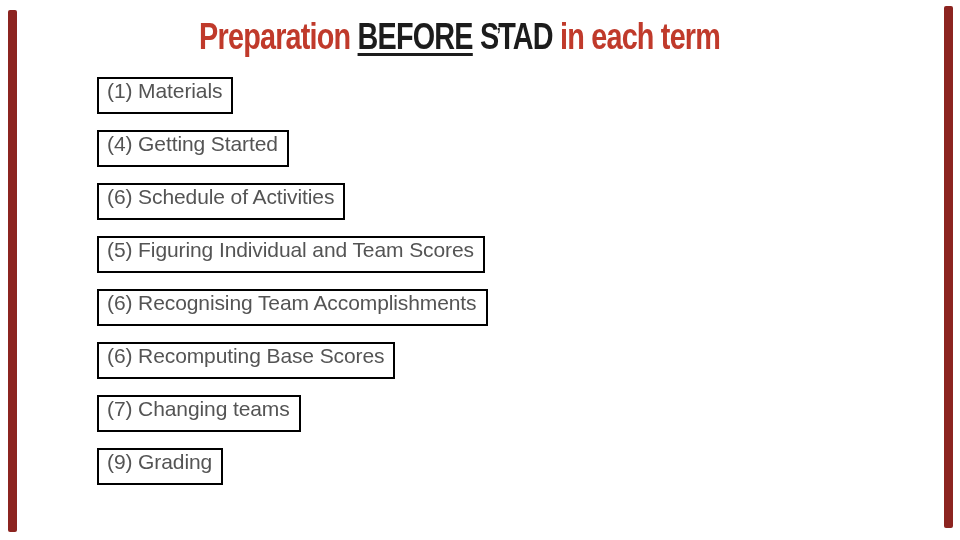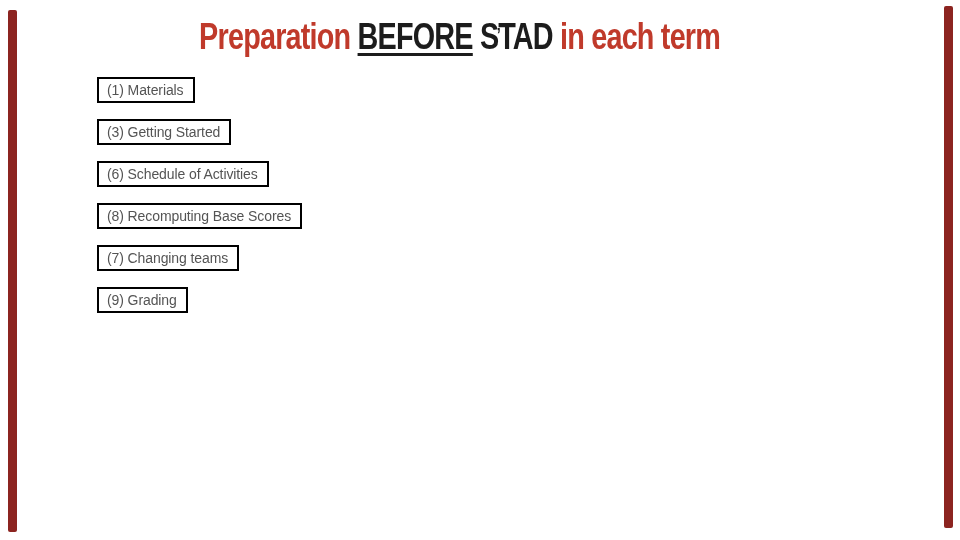--- a/index.html
+++ b/index.html
@@ -64,42 +64,44 @@
 
   .list {
     position: absolute;
     left: 97px; top: 77px;
   }
   .box {
     width: fit-content;
     border: 2px solid var(--box-border);
     color: var(--box-text);
     background: var(--background);
-    font-size: 14px;
+    font-size: 21px;
     line-height: 19px;
     letter-spacing: -0.1px;
-    padding: 2px 9px 1px 8px;
+    padding: 2px 9px 12px 8px;
     margin-bottom: 16px;
     white-space: nowrap;
   }
 </style>
 </head>
 <body>
 
 <div class="slide">
 
   <div class="side-bar left"></div>
   <div class="side-bar right"></div>
 
   <h1 class="title-wrap">
     <span class="title"><span class="t-red">Preparation </span><span class="t-black t-underline">BEFORE</span><span class="t-black"> S</span><span class="t-black t-accent">’</span><span class="t-black">TAD</span><span class="t-red"> in each term</span></span>
   </h1>
 
   <div class="list">
     <div class="box">(1) Materials</div>
-    <div class="box">(3) Getting Started</div>
+    <div class="box">(4) Getting Started</div>
     <div class="box">(6) Schedule of Activities</div>
-    <div class="box">(8) Recomputing Base Scores</div>
+    <div class="box">(5) Figuring Individual and Team Scores</div>
+    <div class="box">(6) Recognising Team Accomplishments</div>
+    <div class="box">(6) Recomputing Base Scores</div>
     <div class="box">(7) Changing teams</div>
     <div class="box">(9) Grading</div>
   </div>
 
 </div>
 
 </body></html>

